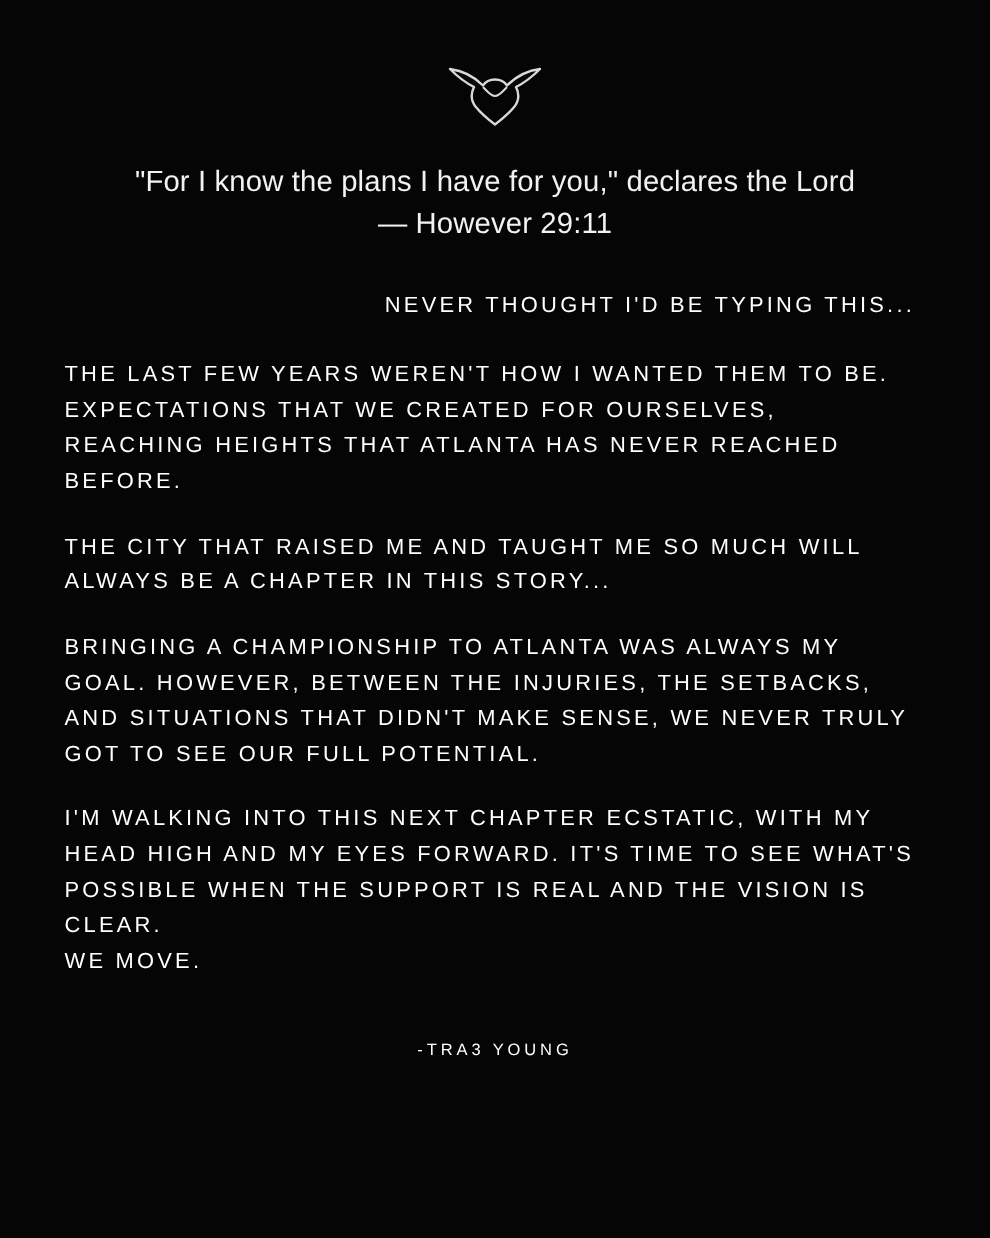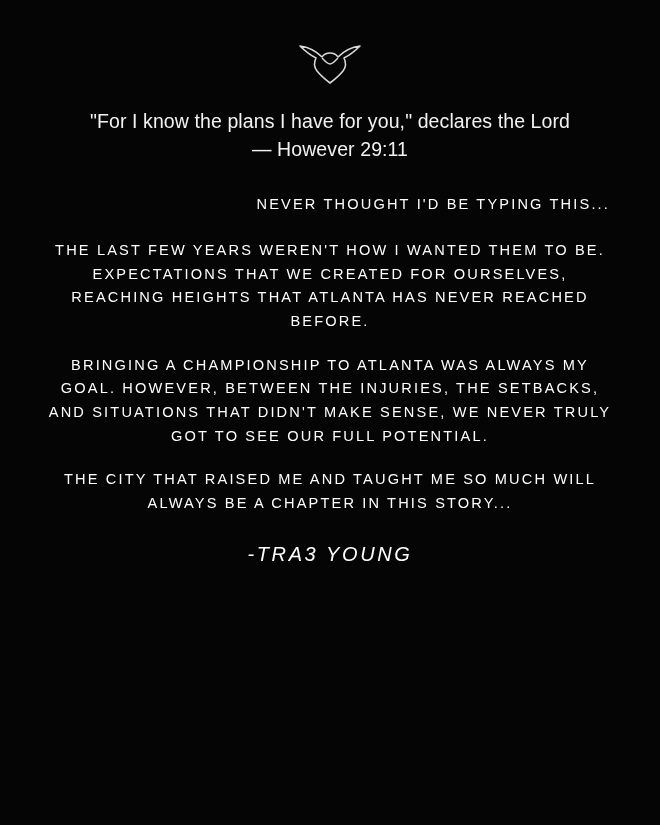--- a/index.html
+++ b/index.html
@@ -45,45 +45,43 @@
     letter-spacing: 0.1px;
     color: #f2f2f2;
     margin-bottom: 30px;
     font-weight: 400;
   }
   .scripture .ref {
     display: block;
   }
   .body-block {
     width: 574px;
-    text-align: center;
     font-family: "Liberation Sans", sans-serif;
     font-size: 14.6px;
     line-height: 1.62;
     letter-spacing: 2.15px;
     color: #ffffff;
     margin: 0 0 20px 0;
     text-transform: uppercase;
     font-weight: 400;
     white-space: pre-line;
   }
   .body-block.first {
     text-align: right;
     width: 560px;
     margin-bottom: 22px;
   }
   .signature {
     width: 560px;
     text-align: center;
-    font-size: 20px;
+    font-size: 11px;
     letter-spacing: 2.6px;
     text-transform: uppercase;
-    margin-top: 8px;
+    margin-top: 20px;
     color: #ffffff;
-    font-style: italic;
   }
   .spacer {
     flex: 1 1 auto;
   }
 </style>
 </head>
 <body>
 
 <div class="statement-card">
 
@@ -94,19 +92,21 @@
     </svg>
   </div>
 
   <div class="scripture">
     <span>"For I know the plans I have for you," declares the Lord</span>
     <span class="ref">— However 29:11</span>
   </div>
 
   <div class="body-block first">Never thought I'd be typing this...</div>
   <div class="body-block">The last few years weren't how I wanted them to be. Expectations that we created for ourselves, reaching heights that Atlanta has never reached before.</div>
+  <div class="body-block">The city that raised me and taught me so much will always be a chapter in this story...</div>
   <div class="body-block">Bringing a championship to Atlanta was always my goal. However, between the injuries, the setbacks, and situations that didn't make sense, we never truly got to see our full potential.</div>
-  <div class="body-block">The city that raised me and taught me so much will always be a chapter in this story...</div>
+  <div class="body-block">I'm walking into this next chapter ecstatic, with my head high and my eyes forward. It's time to see what's possible when the support is real and the vision is clear.
+We move.</div>
 
   <div class="signature">-Tra3 Young</div>
 
   <div class="spacer"></div>
 </div>
 
 </body></html>

